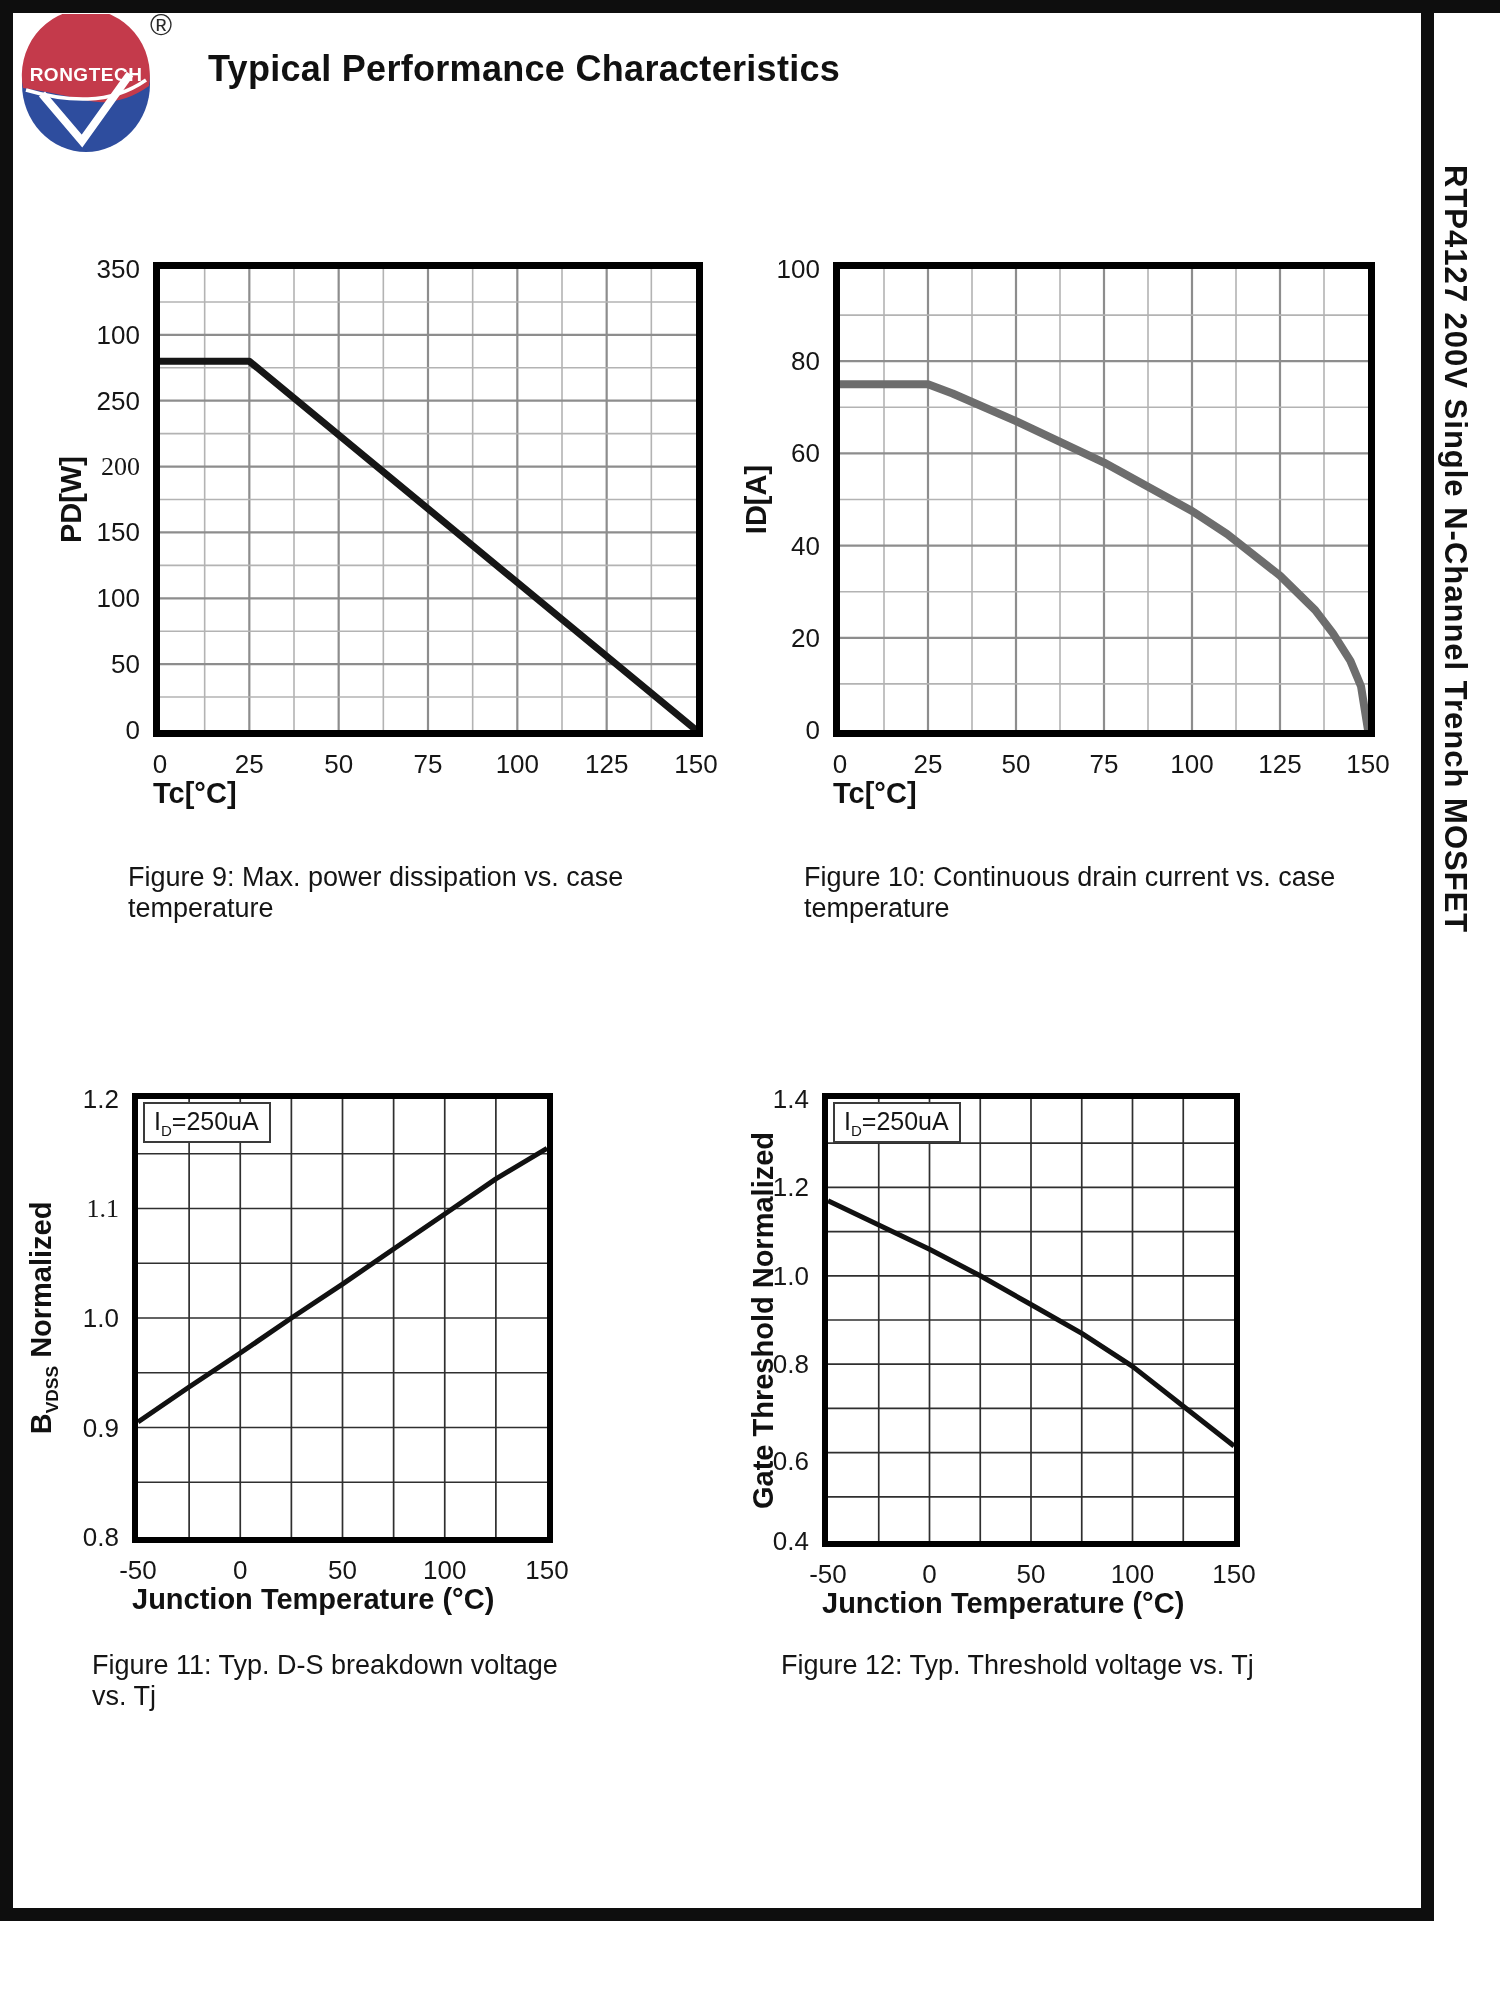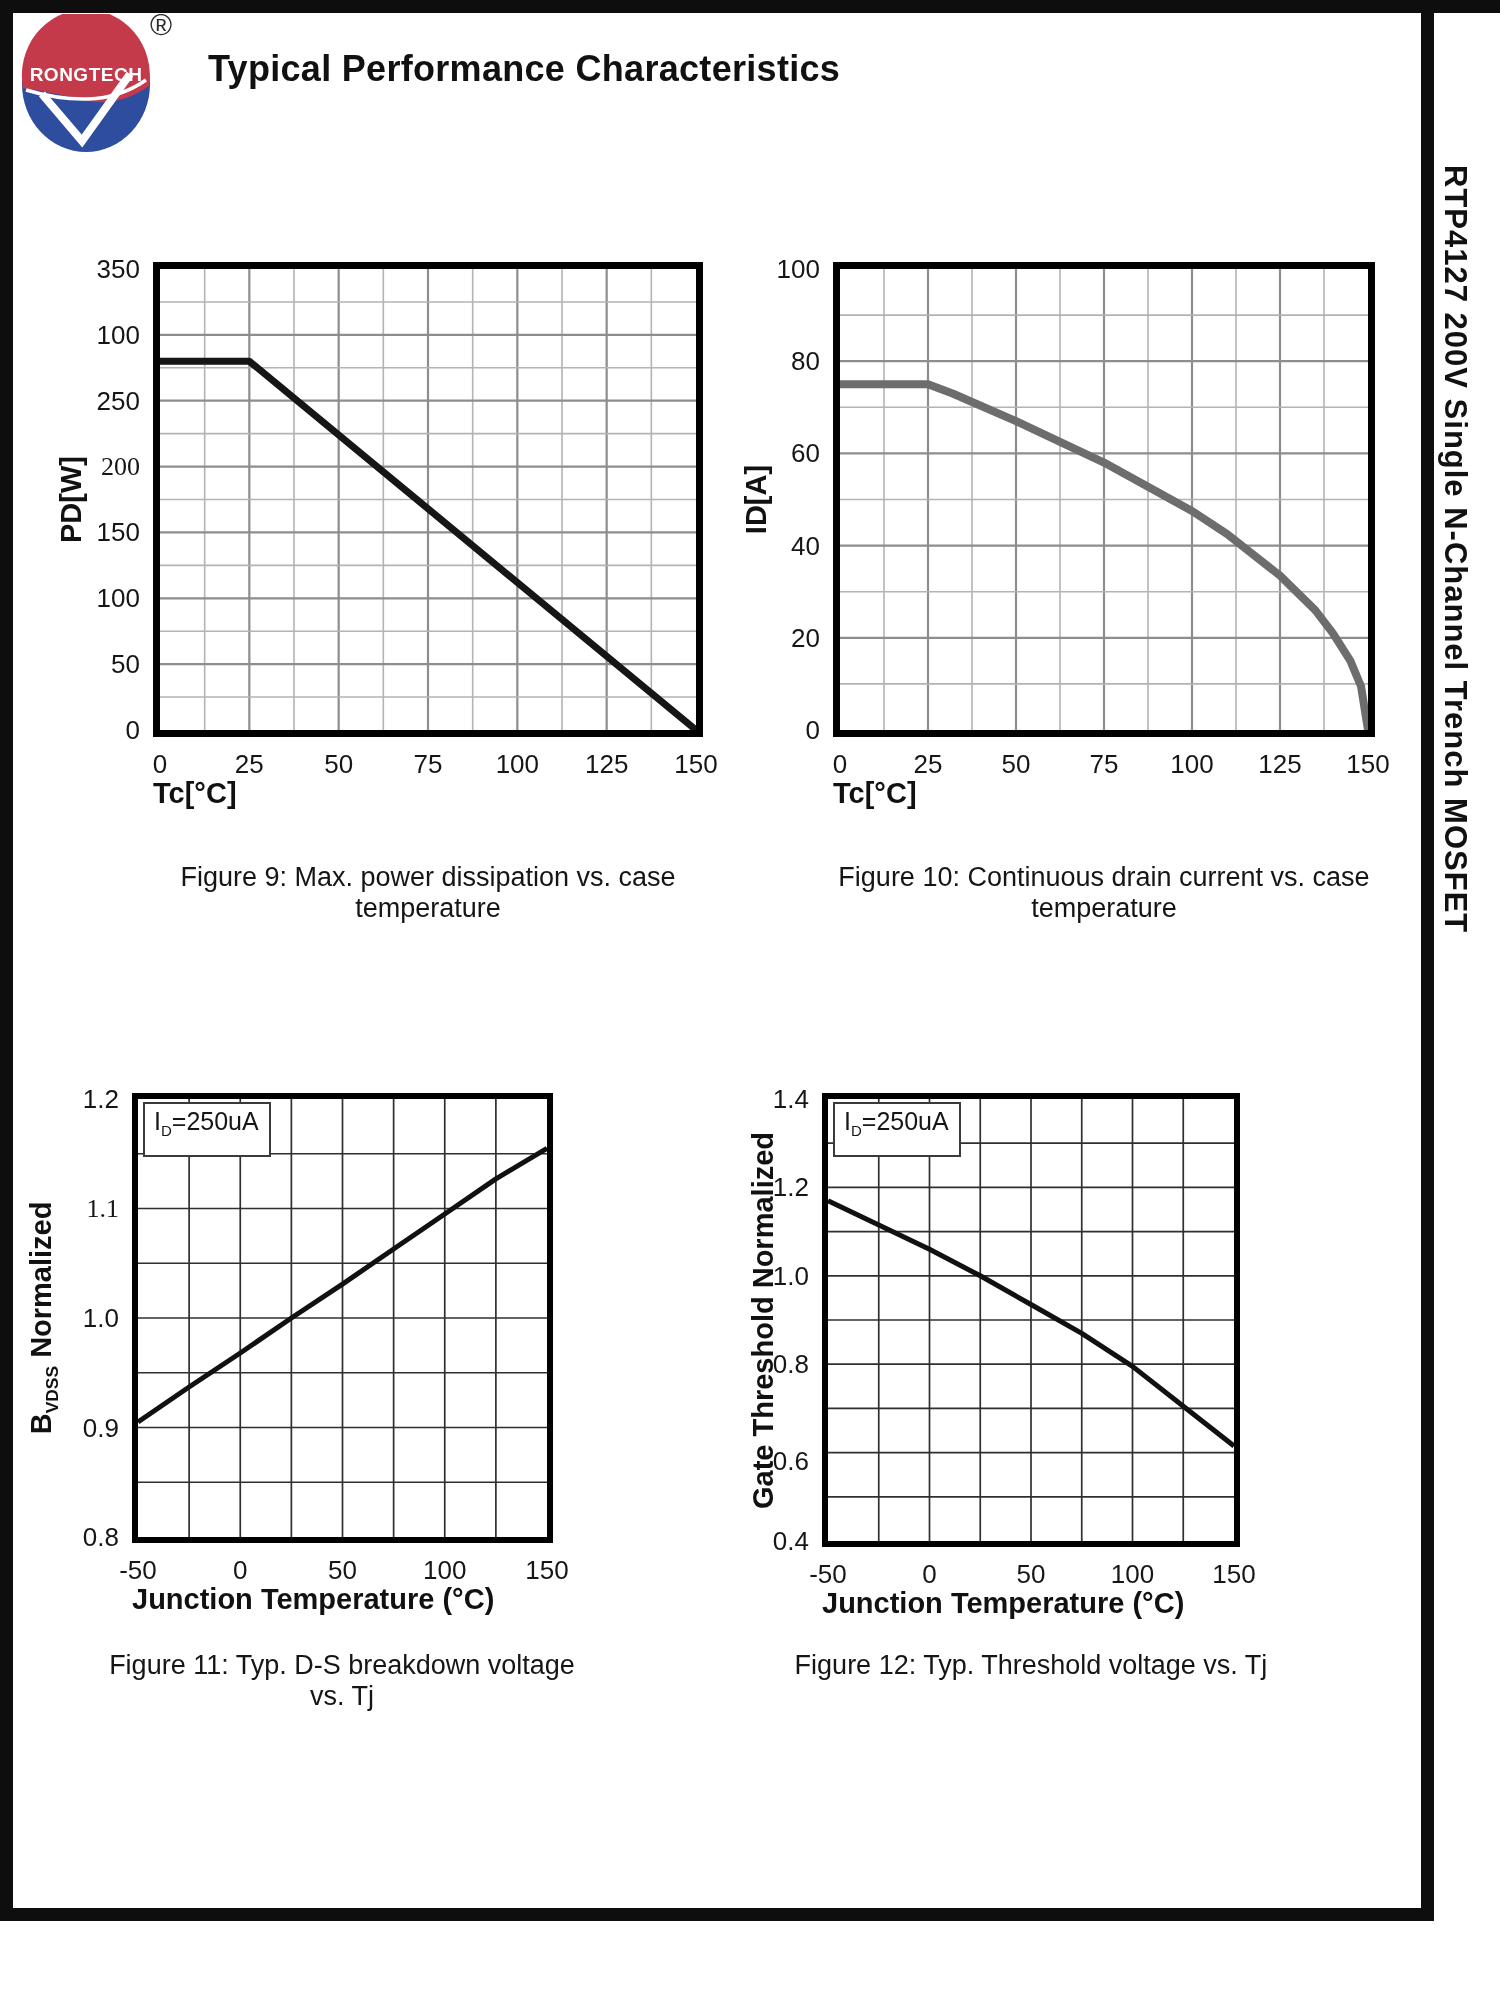--- a/index.html
+++ b/index.html
@@ -20,22 +20,22 @@
   
   .chart { position:absolute; }
   .plot { position:absolute; inset:0; border:6px solid #000; }
   .plot svg { display:block; }
   .ytick { position:absolute; right:calc(100% + 13px); transform:translateY(-50%); font-size:26px; white-space:nowrap; color:#161616; }
   .xtick { position:absolute; top:calc(100% + 12px); transform:translateX(-50%); font-size:26px; color:#161616; }
   .ylabel { position:absolute; top:0; height:100%; width:44px; display:flex; align-items:center; justify-content:center; }
   .ylabel span { transform:rotate(-90deg); white-space:nowrap; font-weight:bold; font-size:29px; }
   .ylabel sub, .inset sub { font-size:0.6em; }
   .xlabel { position:absolute; top:calc(100% + 40px); left:0; width:100%; text-align:left; font-weight:bold; font-size:29px; }
-  .inset { position:absolute; left:11px; top:9px; border:2px solid #3a3a3a; background:#fff; padding:3px 10px 16px 9px; font-size:25px; color:#161616; }
-  .caption { position:absolute; text-align:center; font-size:27px; color:#151515; }
+  .inset { position:absolute; left:11px; top:9px; border:2px solid #3a3a3a; background:#fff; padding:3px 10px 2px 9px; font-size:25px; color:#161616; }
+  .caption { position:absolute; text-align:left; font-size:27px; color:#151515; }
 </style>
 </head>
 <body>
 
 <div class="bar" style="left:0; top:0; width:1500px; height:13px;"></div>
 <div class="bar" style="left:0; top:0; width:13px; height:1921px;"></div>
 <div class="bar" style="left:0; top:1908px; width:1434px; height:13px;"></div>
 <div class="bar" style="left:1421px; top:0; width:13px; height:1921px;"></div>
 
 <div class="logo">

